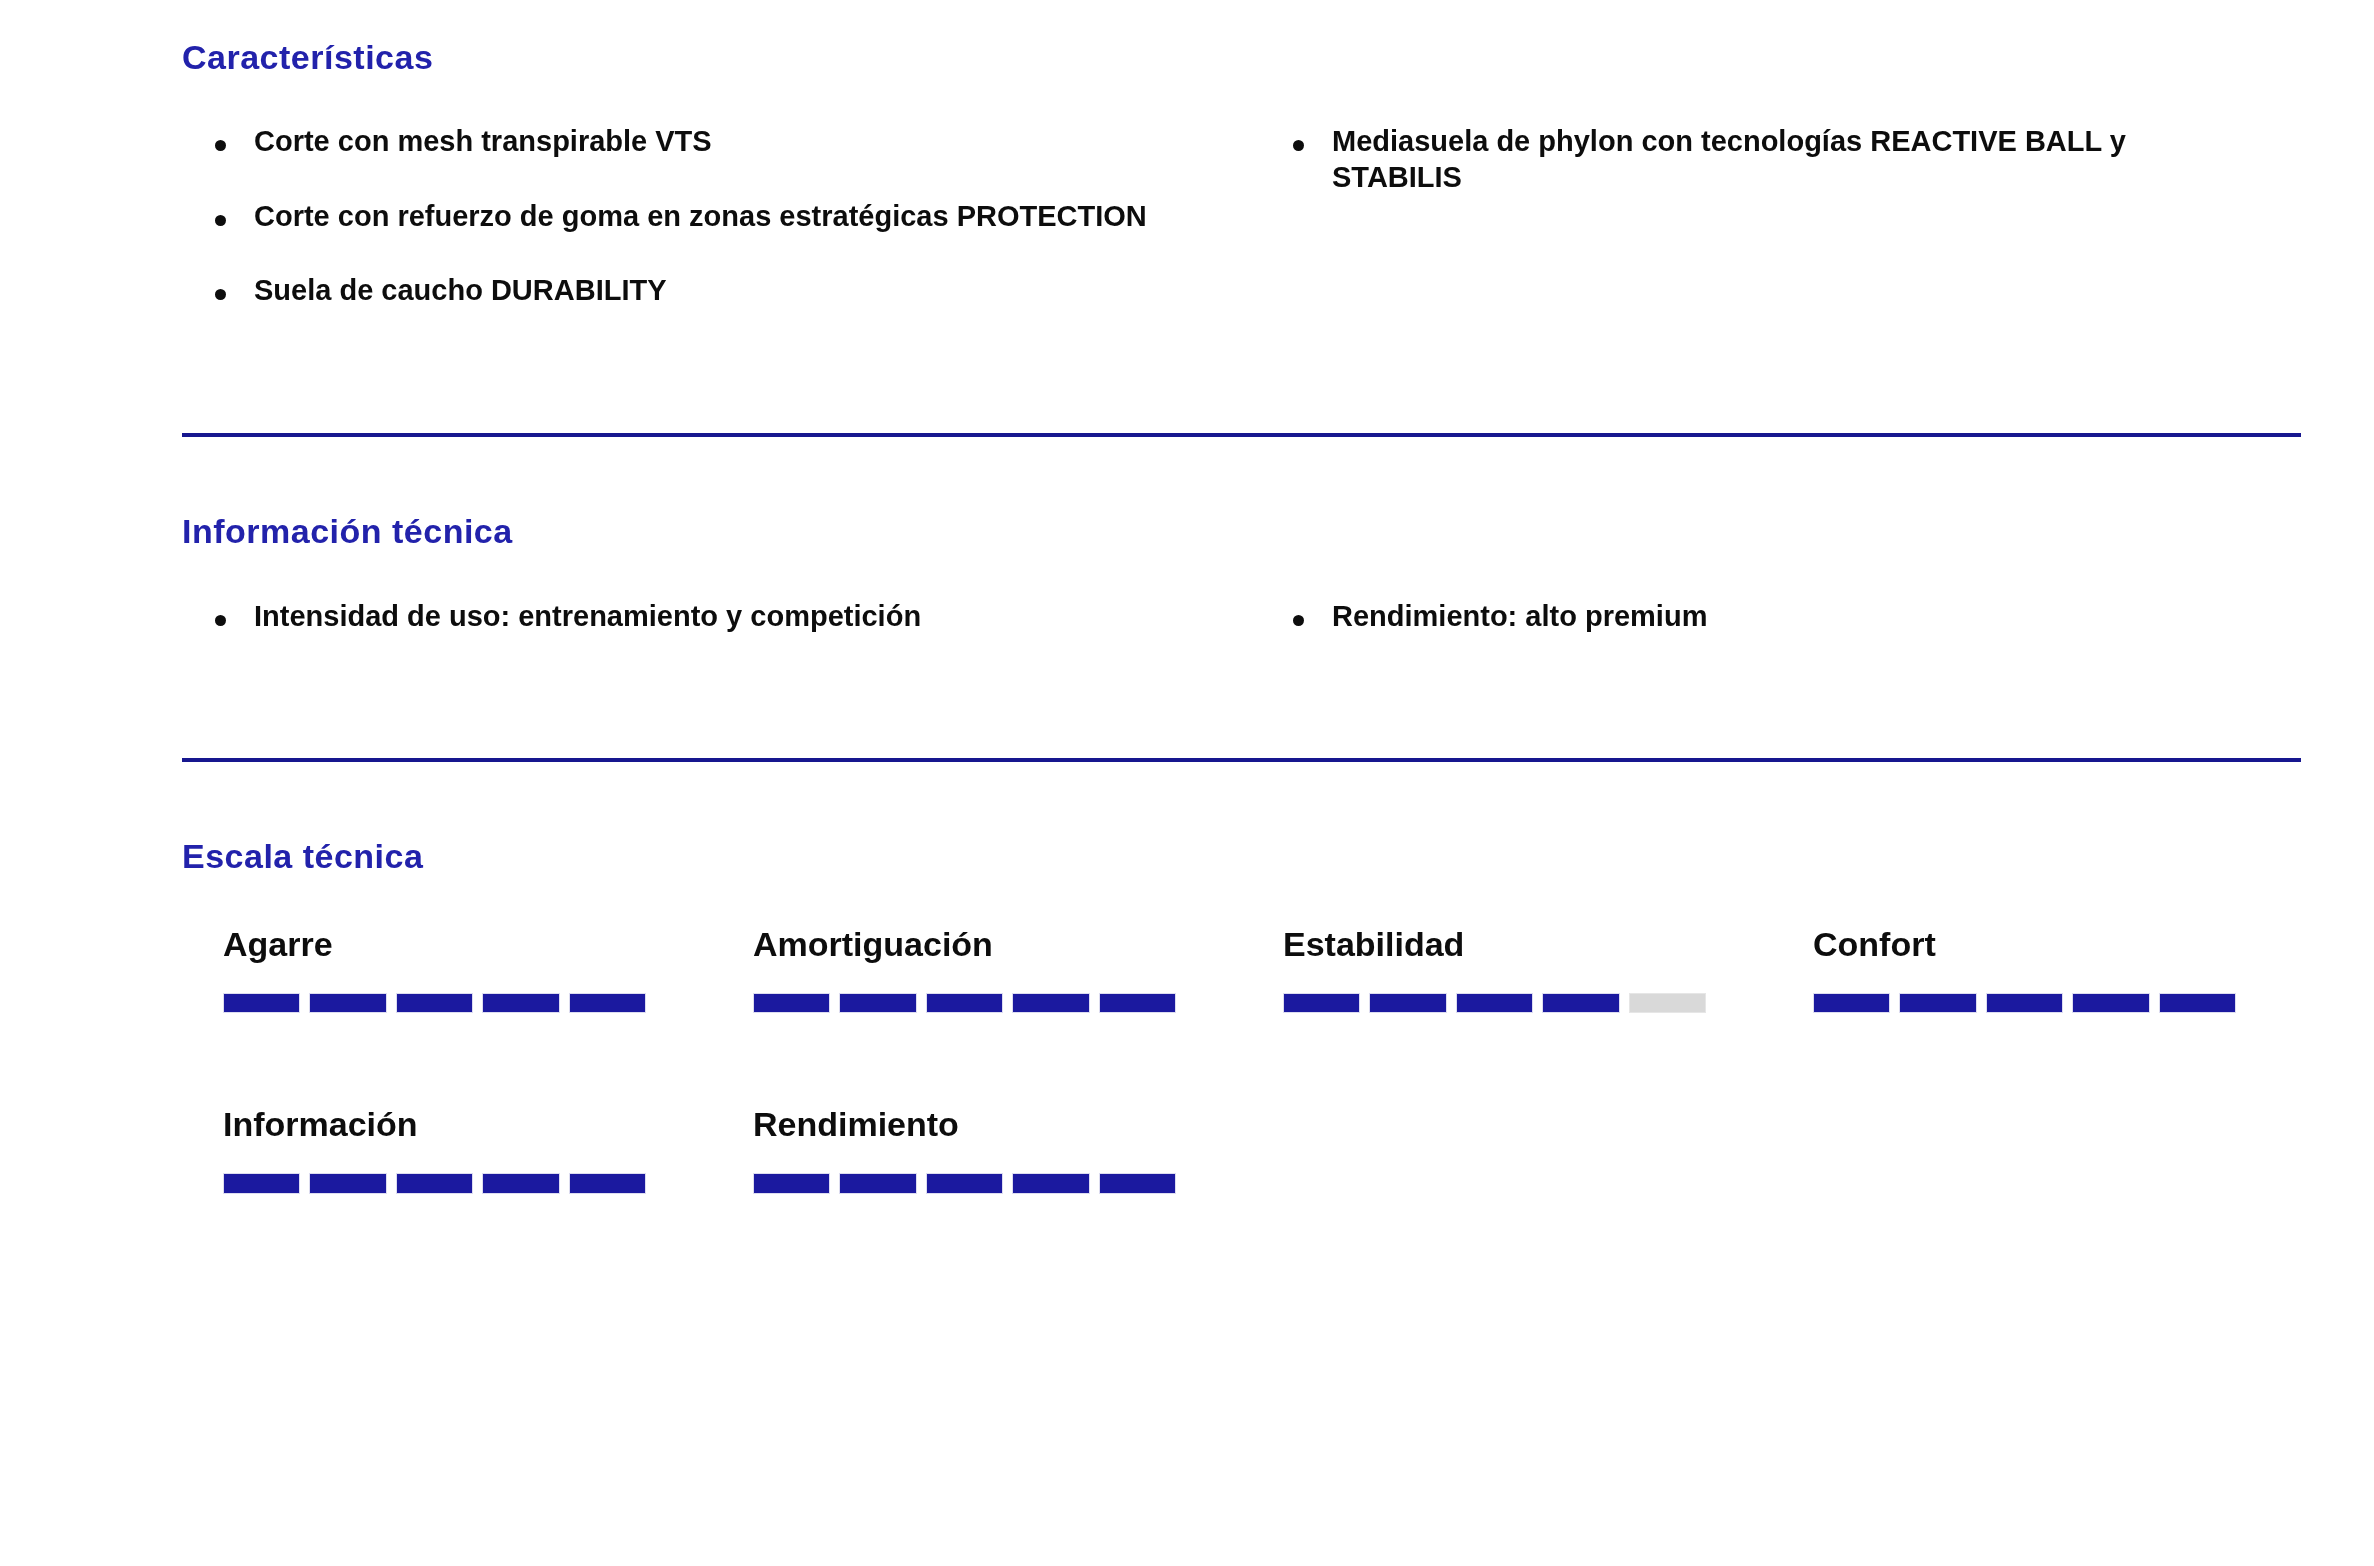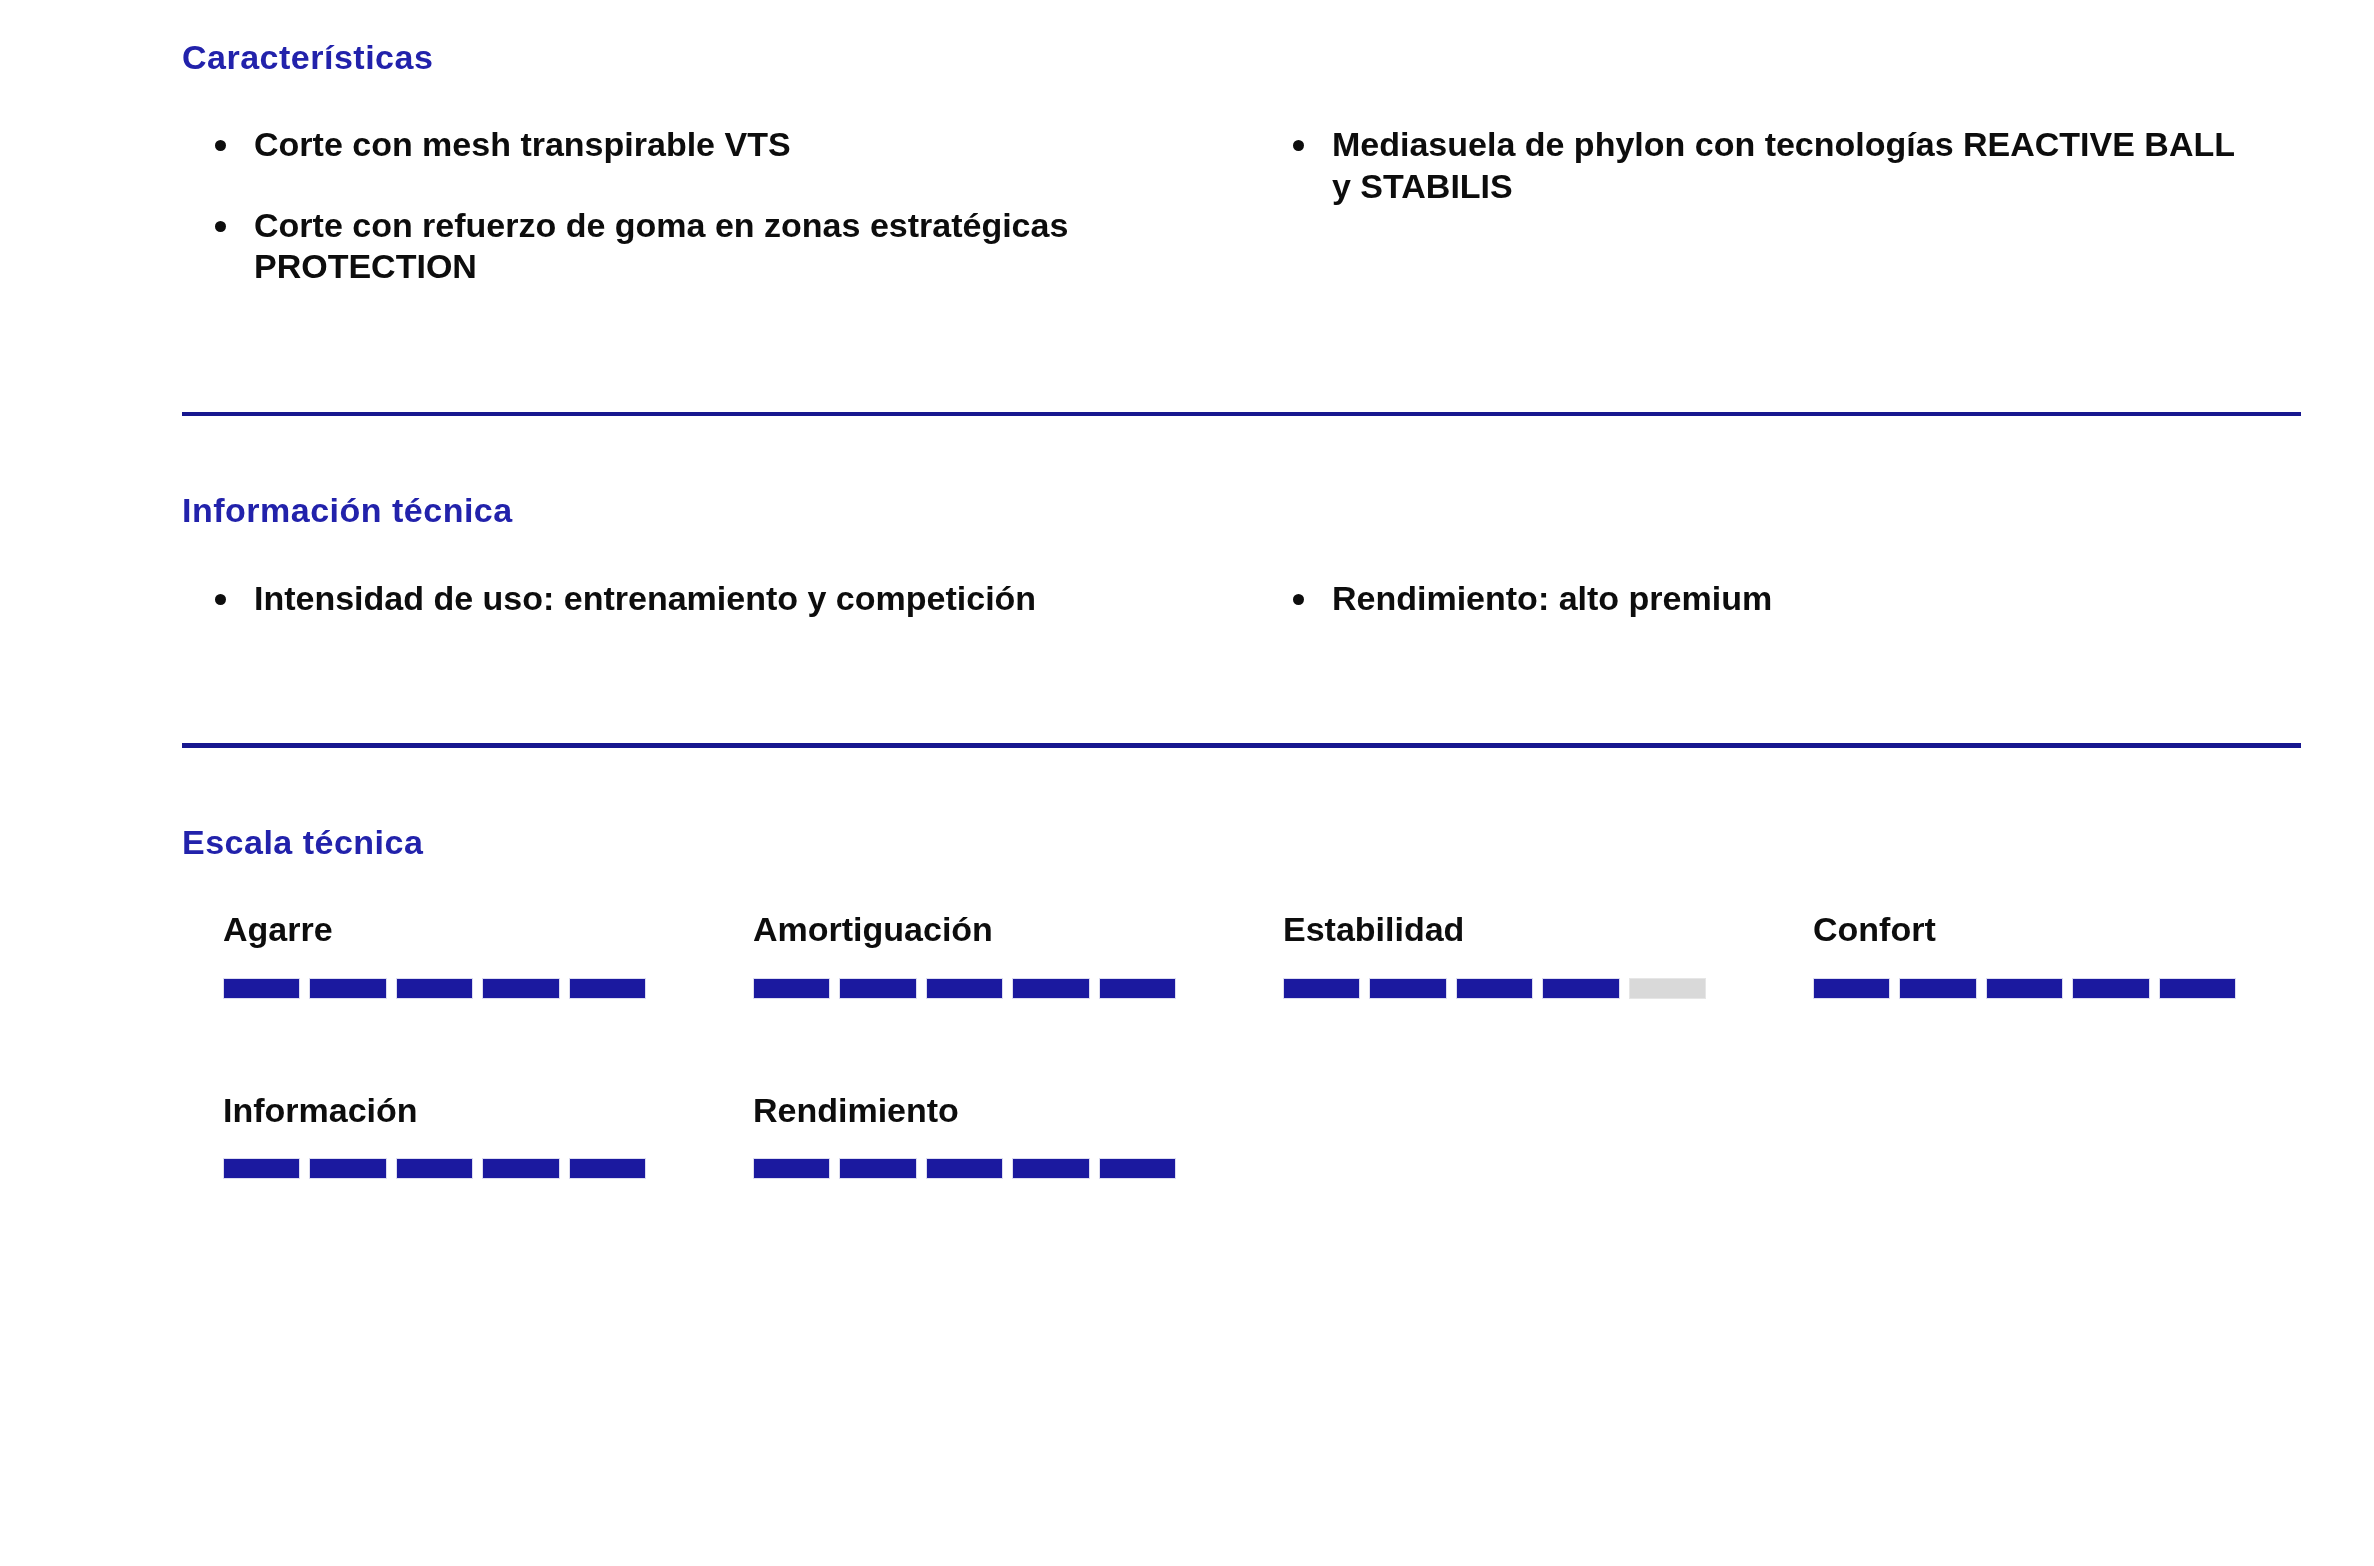--- a/index.html
+++ b/index.html
@@ -36,21 +36,21 @@
   }
   ul.bullets {
     list-style: none;
     margin: 0;
     padding: 0;
   }
   ul.bullets li {
     position: relative;
     padding-left: 72px;
     margin-bottom: 39px;
-    font-size: 34px;
+    font-size: 29px;
     line-height: 1.22;
     font-weight: 600;
     max-width: 928px;
     color: var(--text, #0d0d0d);
   }
   ul.bullets li::before {
     content: "";
     position: absolute;
     left: 33px;
     top: 16px;
@@ -106,20 +106,21 @@
 <body>
 
 <div class="page">
 
   <section>
     <h2 class="section-title">Características</h2>
     <div class="two-col">
       <ul class="bullets">
         <li>Corte con mesh transpirable VTS</li>
         <li>Corte con refuerzo de goma en zonas estratégicas PROTECTION</li>
+        <li>Suela de caucho DURABILITY</li>
       </ul>
       <ul class="bullets">
         <li>Mediasuela de phylon con tecnologías REACTIVE BALL y STABILIS</li>
       </ul>
     </div>
   </section>
 
   <hr class="divider">
 
   <section>

